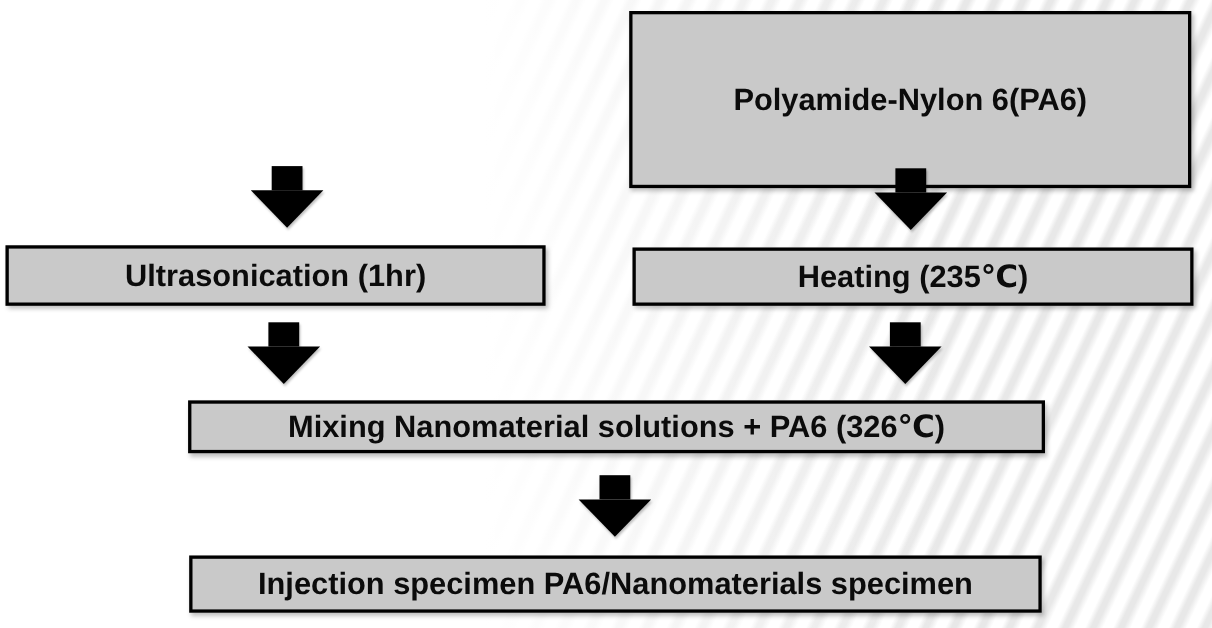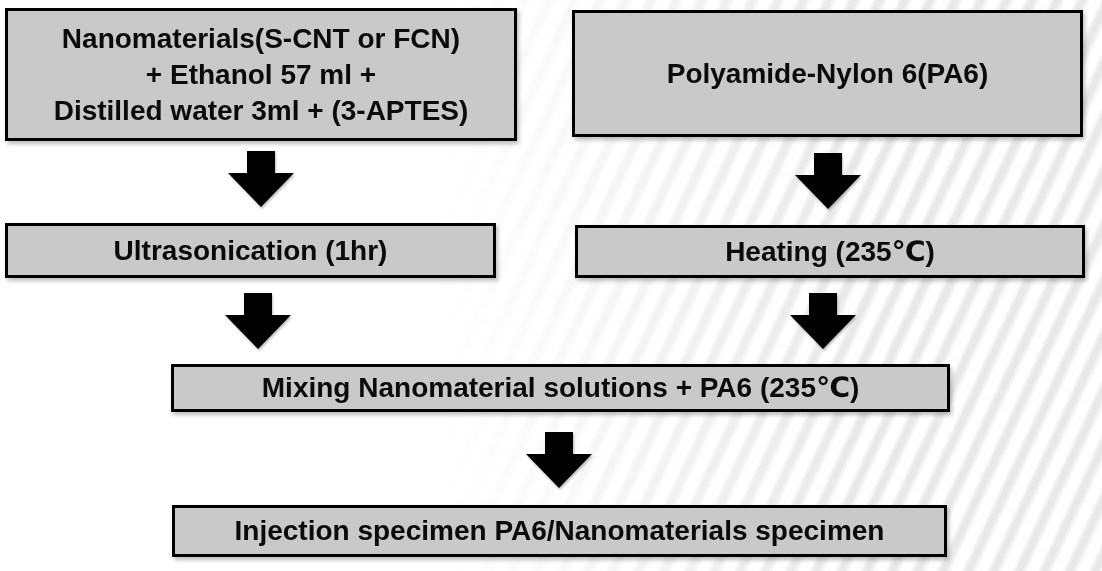--- a/index.html
+++ b/index.html
@@ -43,21 +43,21 @@
     align-items: center;
     justify-content: center;
     text-align: center;
     font-weight: 700;
     color: #0b0b0b;
     font-size: 28px;
     z-index: 2;
   }
   .node .line { line-height: 36px; white-space: nowrap; }
   #node-nanomaterials { left: 5px;   top: 8px;   width: 512px; height: 133px; }
-  #node-polyamide     { left: 572px; top: 10px;  width: 511px; height: 127px; }
+  #node-polyamide     { left: 572px; top: 10px;  width: 511px; height: 161px; }
   #node-ultrasonication { left: 5px; top: 223px; width: 491px; height: 55px; }
   #node-heating       { left: 575px; top: 225px; width: 510px; height: 53px; }
   #node-mixing        { left: 171px; top: 364px; width: 779px; height: 48px; }
   #node-injection     { left: 172px; top: 505px; width: 775px; height: 52px; }
 
   .arrow {
     position: absolute;
     width: 66px;
     display: flex;
     flex-direction: column;
@@ -84,25 +84,20 @@
   #arrow-final   { left: 526px; top: 432px; }
 </style>
 </head>
 <body>
 
 <div class="canvas">
 
   <div class="stripes"></div>
   <div class="stripe-fade"></div>
 
-  <div class="node" id="node-nanomaterials">
-    <div class="line">Nanomaterials(S-CNT or FCN)</div>
-    <div class="line">+ Ethanol 57 ml +</div>
-    <div class="line">Distilled water 3ml + (3-APTES)</div>
-  </div>
 
   <div class="node" id="node-polyamide">
     <div class="line">Polyamide-Nylon 6(PA6)</div>
   </div>
 
   <div class="arrow" id="arrow-left-1">
     <div class="stem"></div>
     <div class="head"></div>
   </div>
 
@@ -123,21 +118,21 @@
     <div class="stem"></div>
     <div class="head"></div>
   </div>
 
   <div class="arrow" id="arrow-right-2">
     <div class="stem"></div>
     <div class="head"></div>
   </div>
 
   <div class="node" id="node-mixing">
-    <div class="line">Mixing Nanomaterial solutions + PA6 (235℃)</div>
+    <div class="line">Mixing Nanomaterial solutions + PA6 (326℃)</div>
   </div>
 
   <div class="arrow" id="arrow-final">
     <div class="stem"></div>
     <div class="head"></div>
   </div>
 
   <div class="node" id="node-injection">
     <div class="line">Injection specimen PA6/Nanomaterials specimen</div>
   </div>

